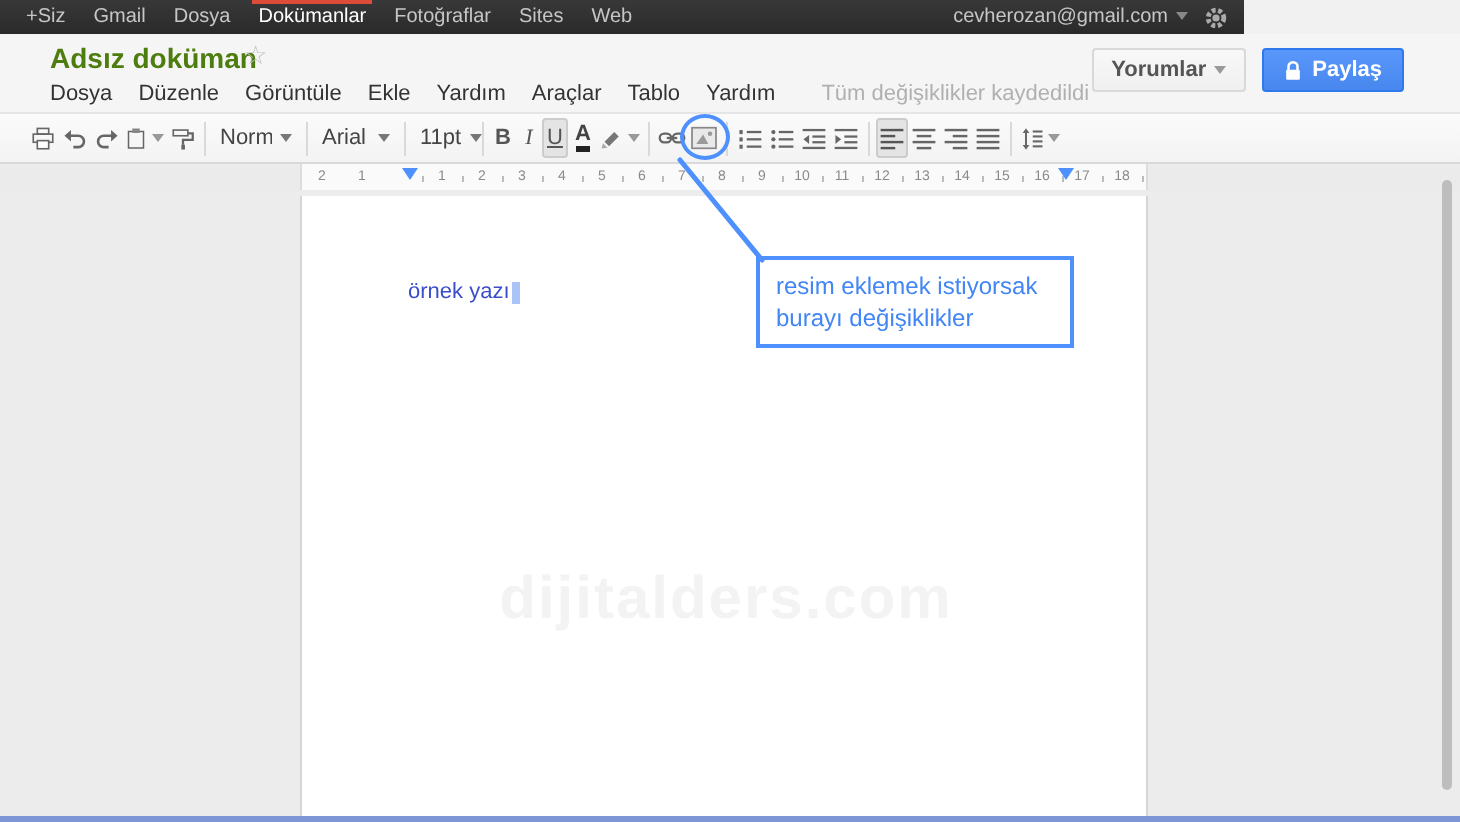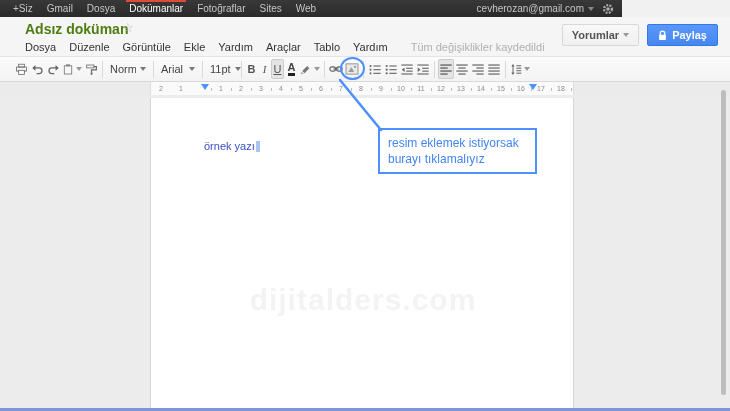--- a/index.html
+++ b/index.html
@@ -21,21 +21,21 @@
            border-right:3px solid transparent; border-top:4px solid #999; margin-left:4px; vertical-align:middle; }
   .caret.light { border-top-color:#888; }
 
   
   .header { position:absolute; left:0; top:17px; width:730px; height:39px; background:#f5f5f5; }
   .doc-title { position:absolute; left:25px; top:4px; font-size:14px; font-weight:bold; color:#4d7c0f; }
   .star { position:absolute; left:122px; top:3px; font-size:13px; color:#c0c0c0; cursor:pointer; }
   .menubar { position:absolute; left:25px; top:24px; display:flex; font-size:11px; color:#333; }
   .menu-item { margin-right:13px; cursor:pointer; }
   .save-status { margin-left:10px; color:#b0b0b0; }
-  .header-buttons { position:absolute; right:12px; top:7px; display:flex; }
+  .header-buttons { position:absolute; right:28px; top:7px; display:flex; }
   .btn-comments { height:22px; padding:0 9px; font-size:11px; font-weight:bold; color:#555;
                   background:linear-gradient(#f8f8f8,#f0f0f0); border:1px solid #d8d8d8; border-radius:2px;
                   display:flex; align-items:center; cursor:pointer; margin-right:8px; }
   .btn-share { height:22px; padding:0 10px; font-size:11px; font-weight:bold; color:#fff;
                background:linear-gradient(#5a97fb,#4787ee); border:1px solid #3079ed; border-radius:2px;
                display:flex; align-items:center; cursor:pointer; }
   .btn-share svg { margin-right:5px; }
 
   
   .toolbar { position:absolute; left:0; top:56px; width:730px; height:26px;
@@ -367,21 +367,21 @@
     </div>
   <div class="margin-marker" style="left:201px;"></div>
   <div class="margin-marker" style="left:529px;"></div>
 </div>
 
 <div class="content">
   <div class="page">
     <div class="watermark">dijitalders.com</div>
     <div class="doc-text"><span>örnek yazı</span><span class="text-cursor"></span></div>
   </div>
-  <div class="callout">resim eklemek istiyorsak burayı tıklamalıyız</div>
+  <div class="callout">resim eklemek istiyorsak burayı değişiklikler</div>
 </div>
 
 <svg class="overlay-svg">
   <line x1="340" y1="80" x2="381" y2="130" stroke="#4d90fe" stroke-width="2.5" stroke-linecap="round"></line>
 </svg>
 
 <div class="scroll-thumb"></div>
 <div class="bottom-bar"></div>
 
 </body></html>

